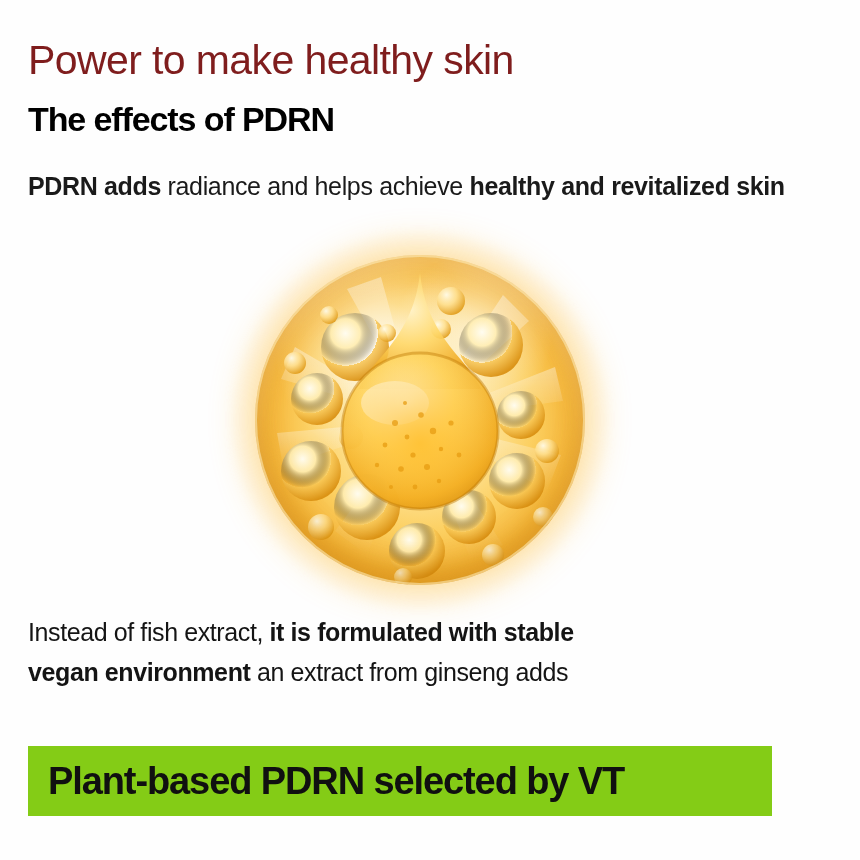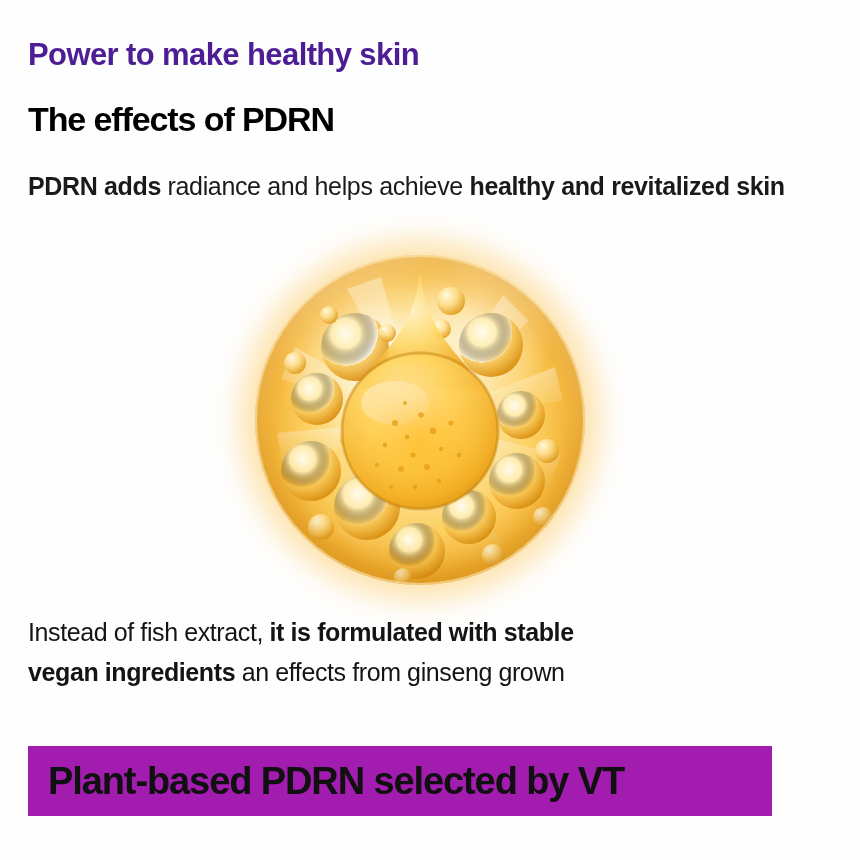--- a/index.html
+++ b/index.html
@@ -17,24 +17,24 @@
     height: 860px;
     background: #fefefe;
     overflow: hidden;
   }
 
   
   .headline {
     position: absolute;
     left: 28px;
     top: 38px;
-    font-size: 31px;
-    font-weight: 700;
+    font-size: 41px;
+    font-weight: 400;
     letter-spacing: -0.6px;
-    color: #4c1d95;
+    color: #7f1d1d;
     line-height: 1.12;
     white-space: nowrap;
   }
   .subhead {
     position: absolute;
     left: 28px;
     top: 100px;
     font-size: 34px;
     font-weight: 700;
     letter-spacing: -1.1px;
@@ -237,20 +237,20 @@
             <circle cx="150" cy="148" r="2"></circle>
         </g>
         <circle cx="165" cy="176" r="78" fill="none" stroke="#c07c08" stroke-opacity="0.45" stroke-width="3"></circle>
       </svg>
     </div>
     <div class="sphere-rim"></div>
   </div>
 
   <div class="body-copy">
     <div><span>Instead of fish extract, </span><b>it is formulated with stable</b></div>
-    <div><b>vegan ingredients</b><span> an effects from ginseng grown</span></div>
+    <div><b>vegan environment</b><span> an extract from ginseng adds</span></div>
   </div>
 
-  <div class="banner" style="background: #a21caf; color: rgb(16, 16, 16);">
+  <div class="banner" style="background: #84cc16; color: rgb(16, 16, 16);">
     <span class="banner-text">Plant-based PDRN selected by VT</span>
   </div>
 
 </div>
 
 </body></html>

